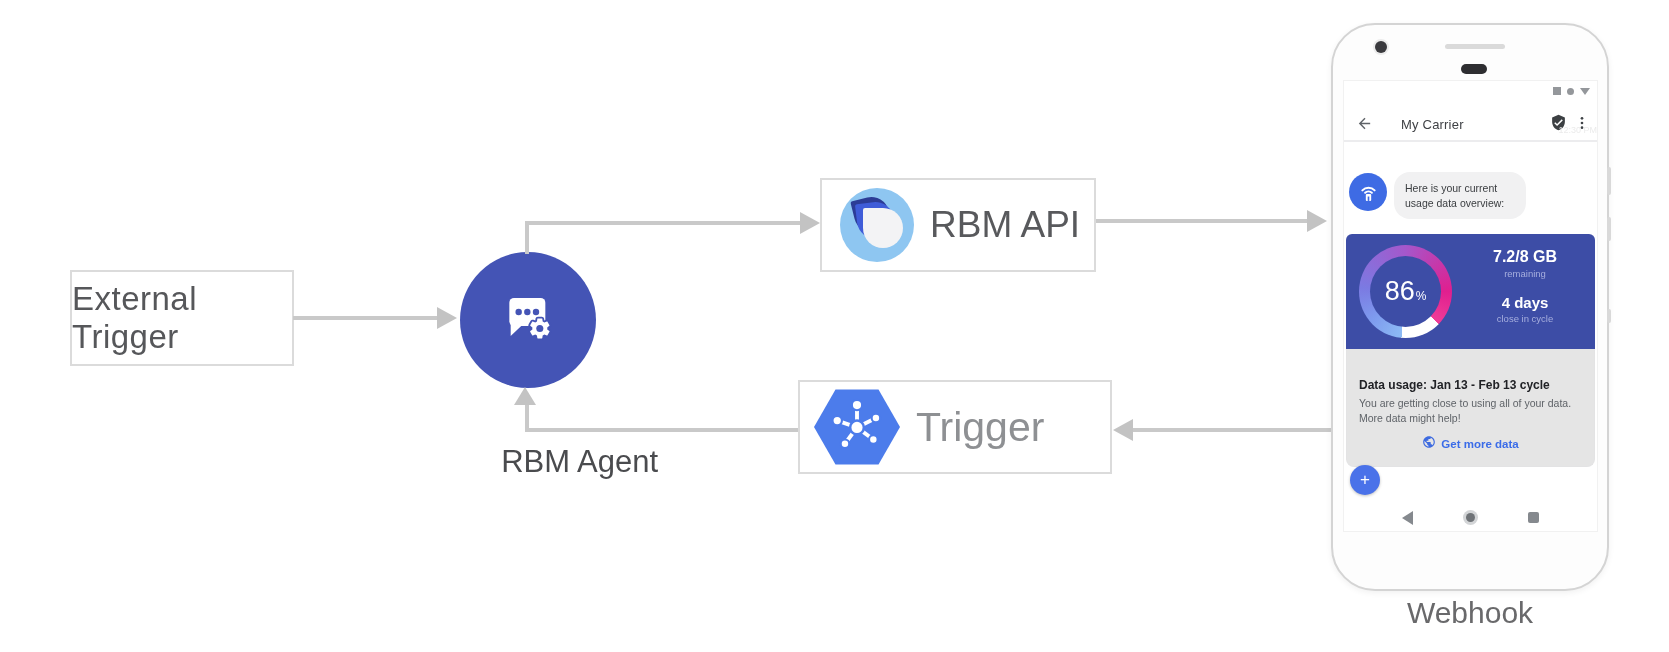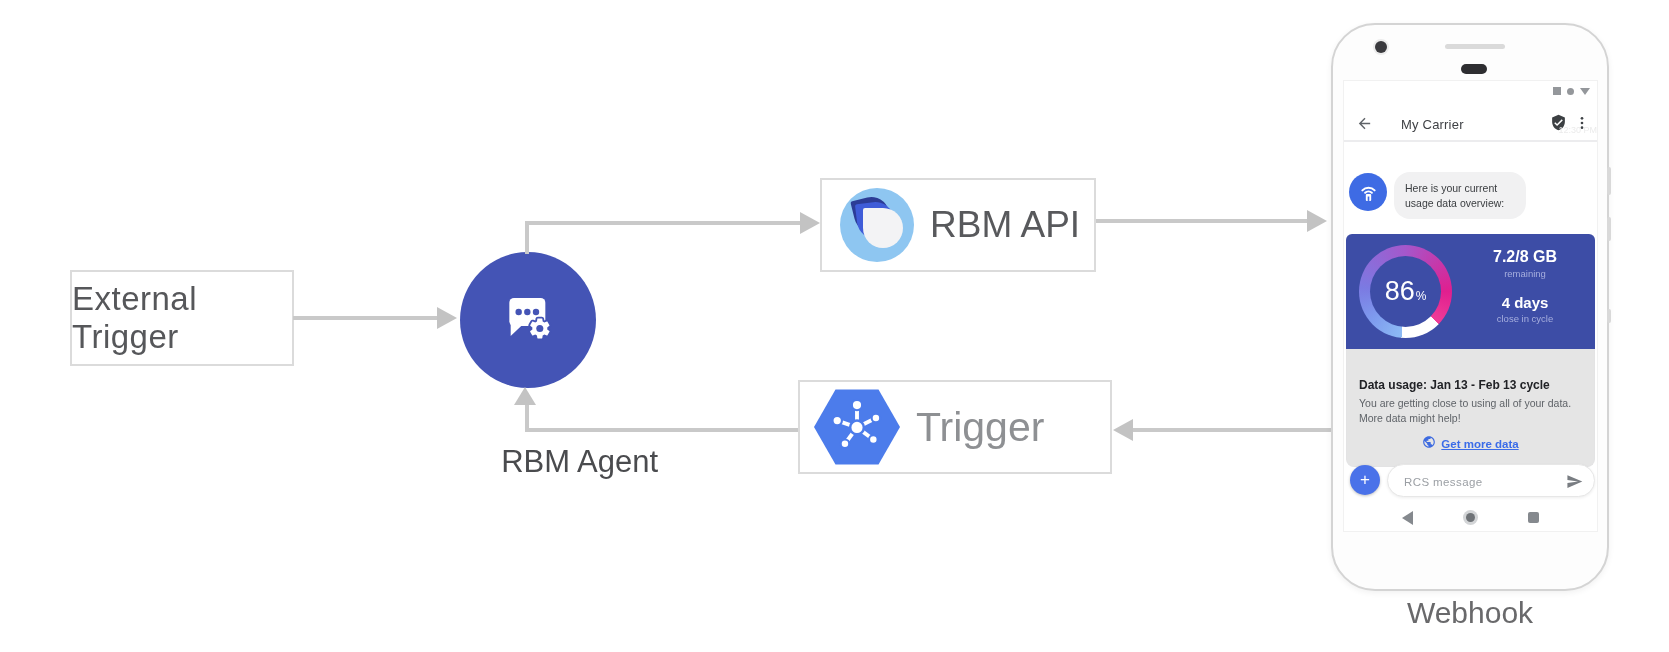--- a/index.html
+++ b/index.html
@@ -83,21 +83,21 @@
   #gauge .pct .unit { font-size:12px; font-weight:400; margin-top:9px; margin-left:1px; }
   #panel .stats { position:absolute; left:114px; right:5px; top:14px; text-align:center; color:#fff; }
   .stat-v1 { font-size:16px; font-weight:bold; }
   .stat-l  { font-size:9.5px; color:#a6aede; margin-top:2px; }
   .stat-v2 { font-size:15px; font-weight:bold; margin-top:15px; }
   #info { background:#e5e5e5; border:1px solid #e3e3e4; border-top:none; border-radius:0 0 8px 8px;
     padding:29px 12px 13px; box-sizing:border-box; }
   #info .ttl { font-size:12px; font-weight:bold; color:#212226; }
   #info .body { font-size:10.5px; color:#5f6368; line-height:1.45; margin-top:4px; }
   #cta { margin-top:9px; display:flex; align-items:center; justify-content:center; gap:5px; cursor:pointer; }
-  #cta .cta-lbl { font-size:11.5px; font-weight:bold; color:#3b6ce8;text-decoration:underline; }
+  #cta .cta-lbl { font-size:11.5px; font-weight:bold; color:#3b6ce8; }
   #composer { position:absolute; top:383px; left:6px; right:2px; height:33px; }
   #plus-btn { position:absolute; left:0; top:1px; width:30px; height:30px; border-radius:50%;
     background:#4a72e9; color:#fff; font-size:17px; line-height:29px; text-align:center;
     box-shadow:0 1px 3px rgba(0,0,0,.25); }
   #input-pill { position:absolute; left:37px; right:0; top:0; height:33px; border-radius:17px;
     border:1px solid #e7e7e7; background:#fff; box-sizing:border-box;
     box-shadow:0 1px 3px rgba(0,0,0,.07); }
   #rcs-input { position:absolute; left:14px; top:1px; height:29px; width:150px; border:none; outline:none;
     font-family:"Liberation Sans", sans-serif; font-size:11.5px; color:#3c4043; background:transparent;
     letter-spacing:.4px; }
@@ -261,28 +261,20 @@
                 <path d="M12 2C6.48 2 2 6.48 2 12s4.48 10 10 10 10-4.48 10-10S17.52 2 12 2zm-1 17.93c-3.95-.49-7-3.85-7-7.93 0-.62.08-1.21.21-1.79L9 15v1c0 1.1.9 2 2 2v1.93zm6.9-2.54c-.26-.81-1-1.39-1.9-1.39h-1v-3c0-.55-.45-1-1-1H8v-2h2c.55 0 1-.45 1-1V7h2c1.1 0 2-.9 2-2v-.41c2.93 1.19 5 4.06 5 7.41 0 2.08-.8 3.97-2.1 5.39z"></path>
               </svg>
             </span>
             <span class="cta-lbl">Get more data</span>
           </div>
         </div>
       </div>
 
       <div id="composer">
         <div id="plus-btn">+</div>
-        <div id="input-pill">
-          <input id="rcs-input" type="text" placeholder="RCS message" style="">
-          <span id="send-btn">
-            <svg width="17" height="17" viewBox="0 0 24 24" fill="#797d82">
-              <path d="M2.01 21L23 12 2.01 3 2 10l15 2-15 2z"></path>
-            </svg>
-          </span>
-        </div>
       </div>
 
       <div id="navbar">
         <span class="nav-back"></span>
         <span class="nav-home"></span>
         <span class="nav-recents"></span>
       </div>
 
     </div>
   </div>

